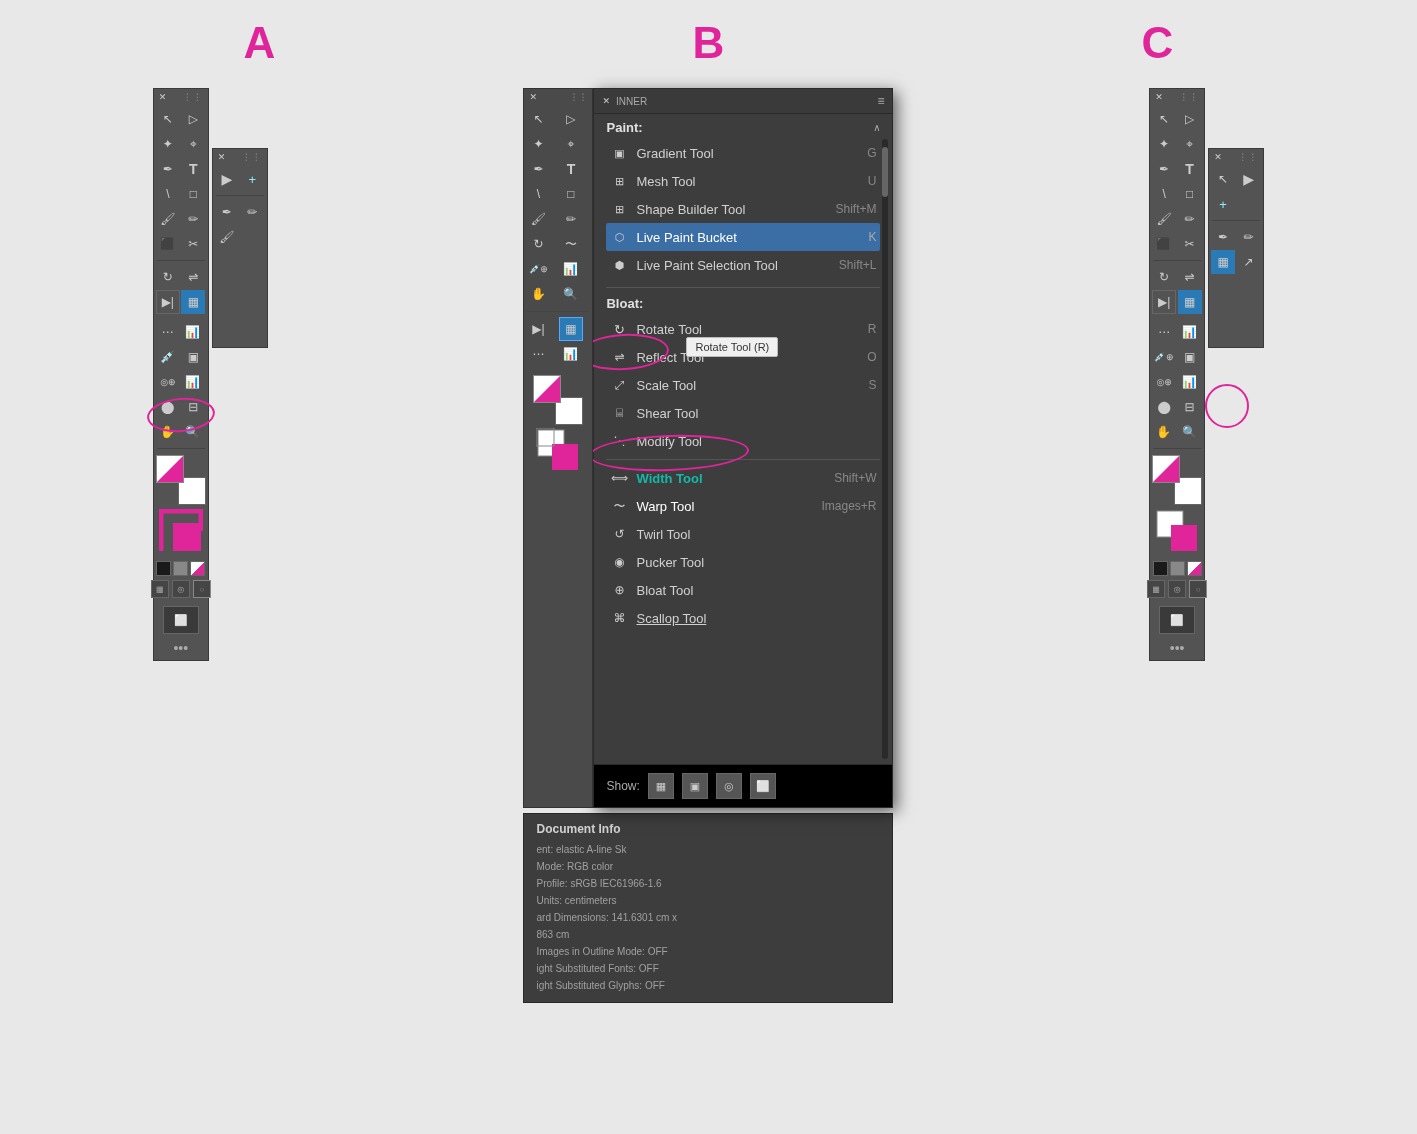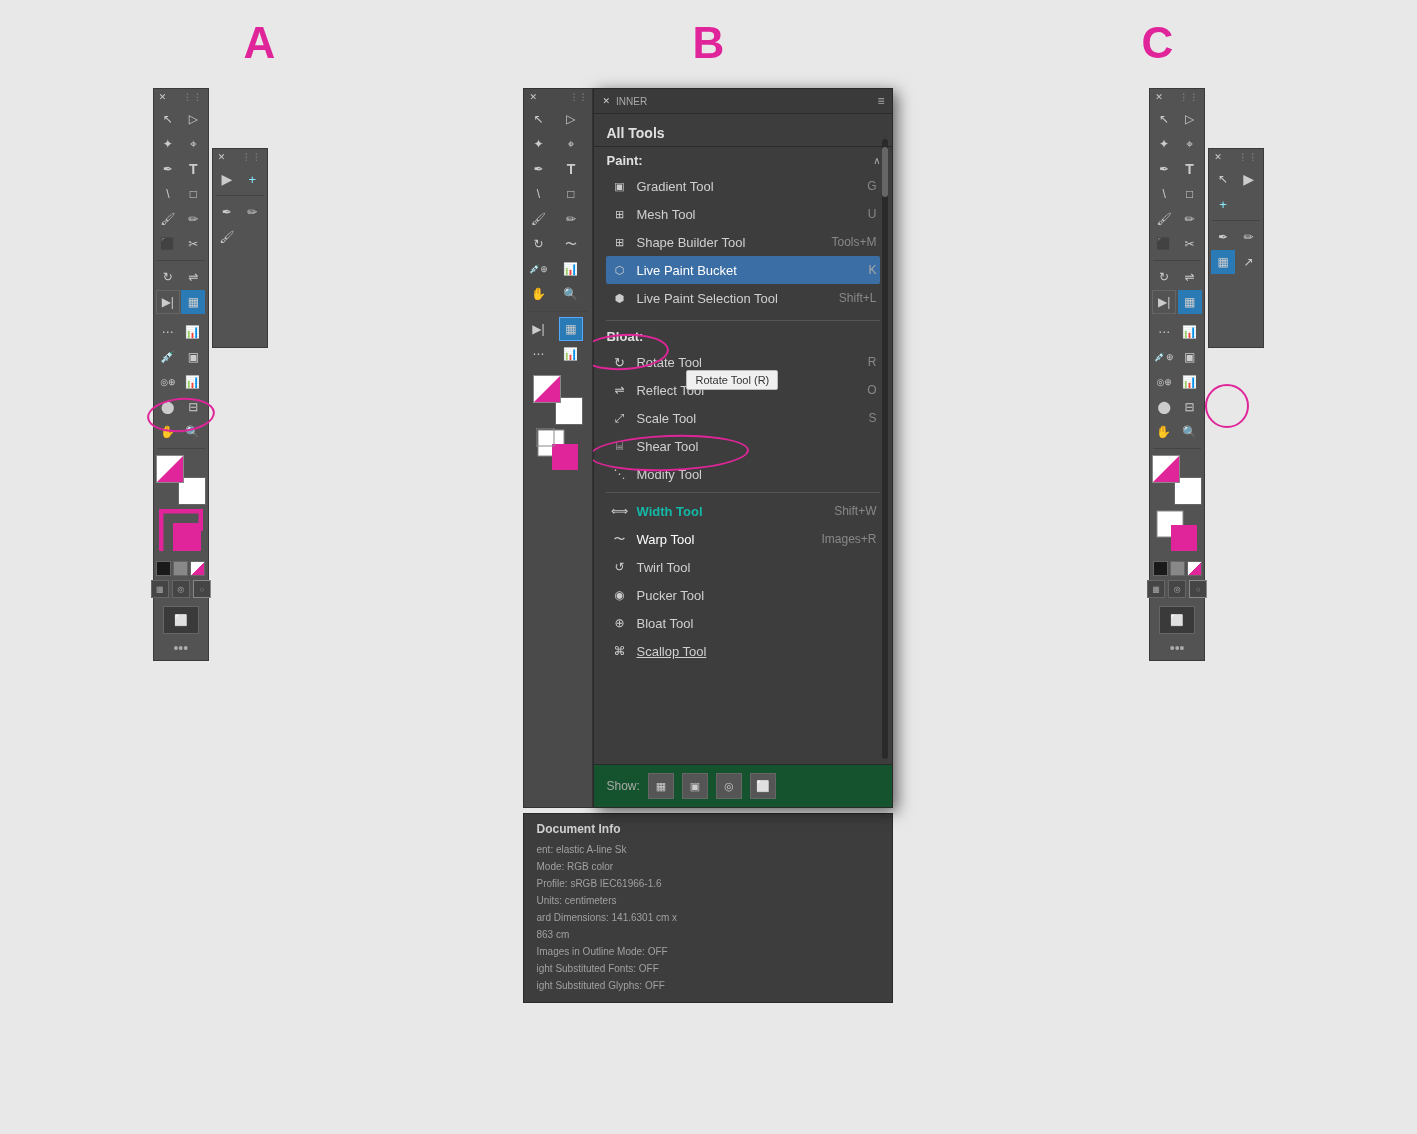--- a/index.html
+++ b/index.html
@@ -263,23 +263,20 @@
       <div style="background:#3d3d3d; border:1px solid #2a2a2a; width:300px; min-height:720px; position:relative; box-shadow: 4px 4px 15px rgba(0,0,0,0.6);">
 
         <div style="display:flex; align-items:center; justify-content:space-between; padding:5px 8px; background:#3a3a3a; border-bottom:1px solid #2a2a2a;">
           <div style="display:flex; align-items:center; gap:6px;">
             <span style="color:#ccc;font-size:9px;cursor:pointer;">✕</span>
             <span style="color:#aaa;font-size:10px;">INNER</span>
           </div>
           <span style="color:#aaa;font-size:12px;cursor:pointer;">≡</span>
         </div>
 
-        <div style="padding:10px 12px 4px 12px; border-bottom:1px solid #2a2a2a;">
-          <span style="color:#e0e0e0; font-size:14px; font-weight:bold;">All Tools</span>
-        </div>
 
         <div style="padding:6px 12px; overflow:hidden; position:relative;">
 
           <div style="display:flex; justify-content:space-between; align-items:center; margin-bottom:4px;">
             <span style="color:#e0e0e0;font-size:13px;font-weight:bold;">Paint:</span>
             <span style="color:#aaa;font-size:10px;cursor:pointer;">∧</span>
           </div>
 
           <div style="display:flex;align-items:center;padding:5px 4px;gap:8px;cursor:pointer;border-radius:2px;">
             <span style="width:18px;height:18px;display:flex;align-items:center;justify-content:center;color:#ccc;font-size:11px;">▣</span>
@@ -289,21 +286,21 @@
 
           <div style="display:flex;align-items:center;padding:5px 4px;gap:8px;cursor:pointer;border-radius:2px;">
             <span style="width:18px;height:18px;display:flex;align-items:center;justify-content:center;color:#ccc;font-size:11px;">⊞</span>
             <span style="color:#d0d0d0;font-size:13px;flex:1;">Mesh Tool</span>
             <span style="color:#888;font-size:12px;">U</span>
           </div>
 
           <div style="display:flex;align-items:center;padding:5px 4px;gap:8px;cursor:pointer;border-radius:2px;">
             <span style="width:18px;height:18px;display:flex;align-items:center;justify-content:center;color:#ccc;font-size:11px;">⊞</span>
             <span style="color:#d0d0d0;font-size:13px;flex:1;">Shape Builder Tool</span>
-            <span style="color:#888;font-size:12px;">Tools+M</span>
+            <span style="color:#888;font-size:12px;">Shift+M</span>
           </div>
 
           <div style="display:flex;align-items:center;padding:5px 4px;gap:8px;cursor:pointer;border-radius:2px; background:#3a6ea5;">
             <span style="width:18px;height:18px;display:flex;align-items:center;justify-content:center;color:#ccc;font-size:11px;">⬡</span>
             <span style="color:#fff;font-size:13px;flex:1;">Live Paint Bucket</span>
             <span style="color:#aaa;font-size:12px;">K</span>
           </div>
 
           <div style="display:flex;align-items:center;padding:5px 4px;gap:8px;cursor:pointer;border-radius:2px;">
             <span style="width:18px;height:18px;display:flex;align-items:center;justify-content:center;color:#ccc;font-size:11px;">⬢</span>
@@ -383,21 +380,21 @@
             <span style="width:18px;height:18px;display:flex;align-items:center;justify-content:center;color:#ccc;font-size:12px;">⌘</span>
             <span style="color:#d0d0d0;font-size:13px;flex:1;text-decoration:underline;">Scallop Tool</span>
           </div>
 
         </div>
 
         <div style="position:absolute; right:4px; top:50px; width:6px; height:620px; background:#2a2a2a; border-radius:3px;">
           <div style="width:6px; height:50px; background:#666; border-radius:3px; position:absolute; top:8px;"></div>
         </div>
 
-        <div style="position:absolute; bottom:0; left:0; right:0; background:#14532d; border-top:1px solid #2a2a2a; padding:8px 12px; display:flex; align-items:center; gap:8px;">
+        <div style="position:absolute; bottom:0; left:0; right:0; background:#000000; border-top:1px solid #2a2a2a; padding:8px 12px; display:flex; align-items:center; gap:8px;">
           <span style="color:#aaa;font-size:12px;">Show:</span>
           <button style="width:26px;height:26px;background:#555;border:1px solid #666;cursor:pointer;color:#ccc;font-size:11px;">▦</button>
           <button style="width:26px;height:26px;background:#555;border:1px solid #666;cursor:pointer;color:#ccc;font-size:11px;">▣</button>
           <button style="width:26px;height:26px;background:#555;border:1px solid #666;cursor:pointer;color:#ccc;font-size:11px;">◎</button>
           <button style="width:26px;height:26px;background:#555;border:1px solid #666;cursor:pointer;color:#ccc;font-size:11px;">⬜</button>
         </div>
 
       </div>
     </div>
 

